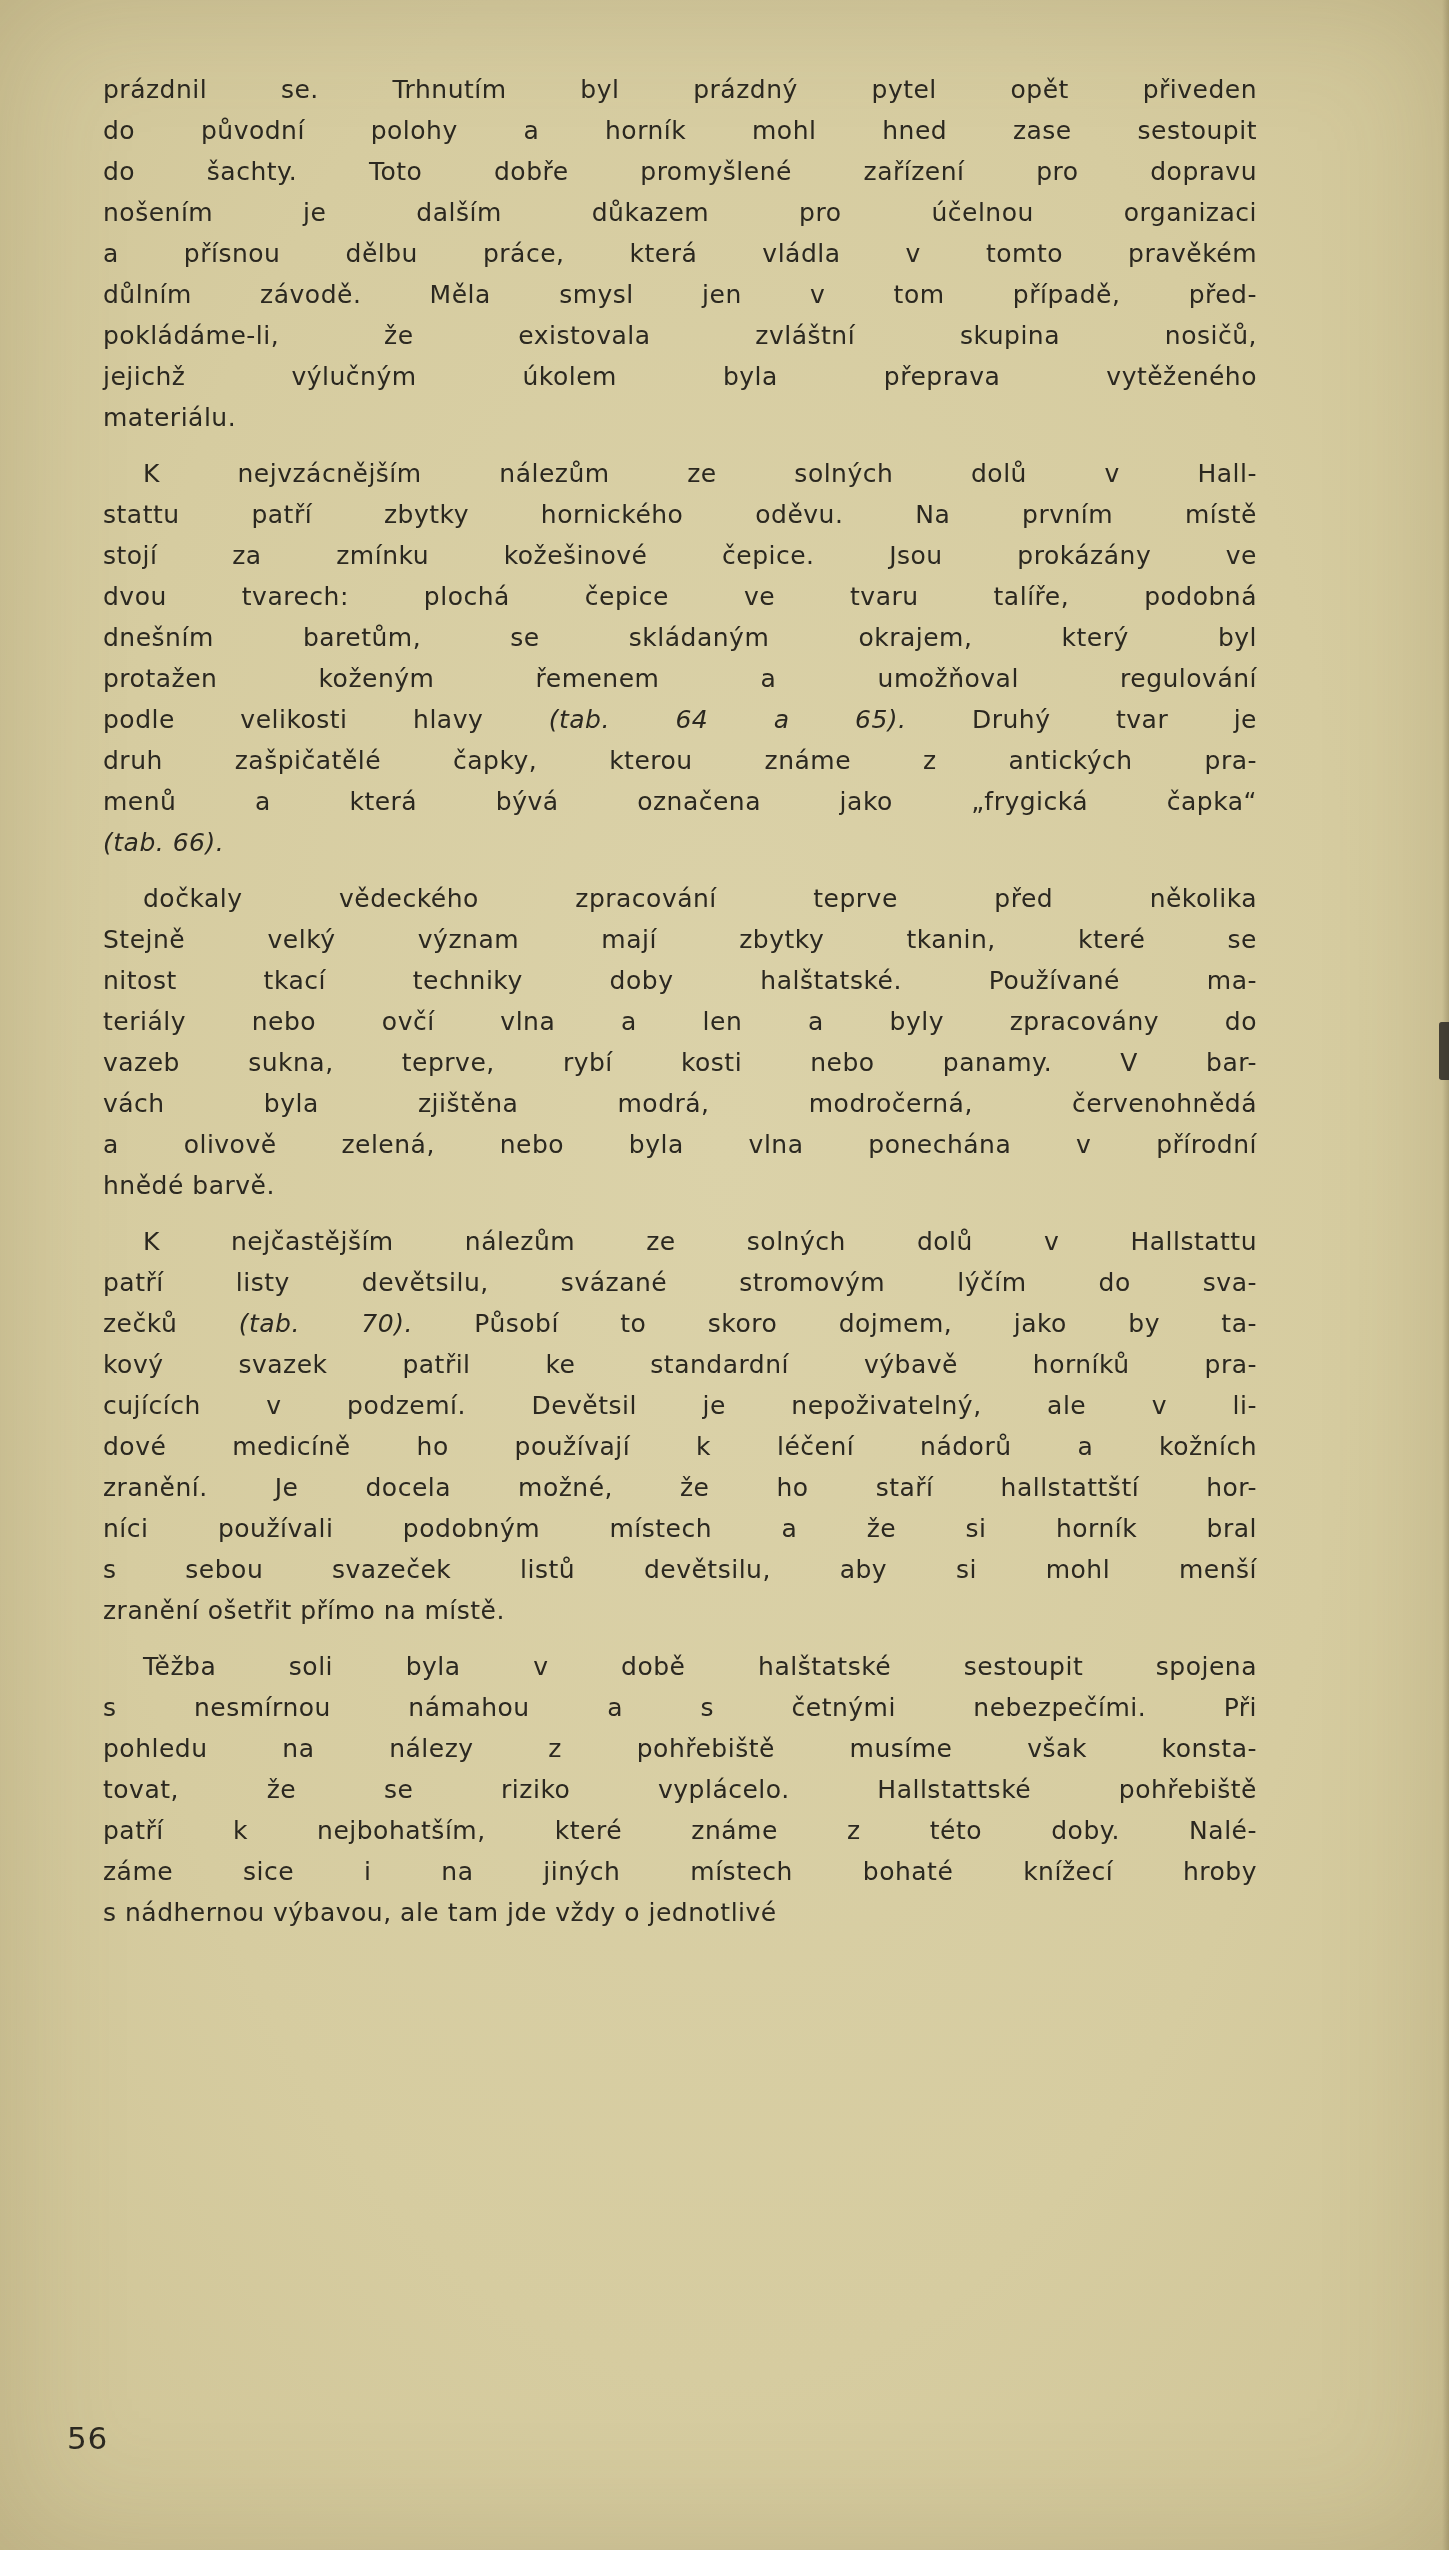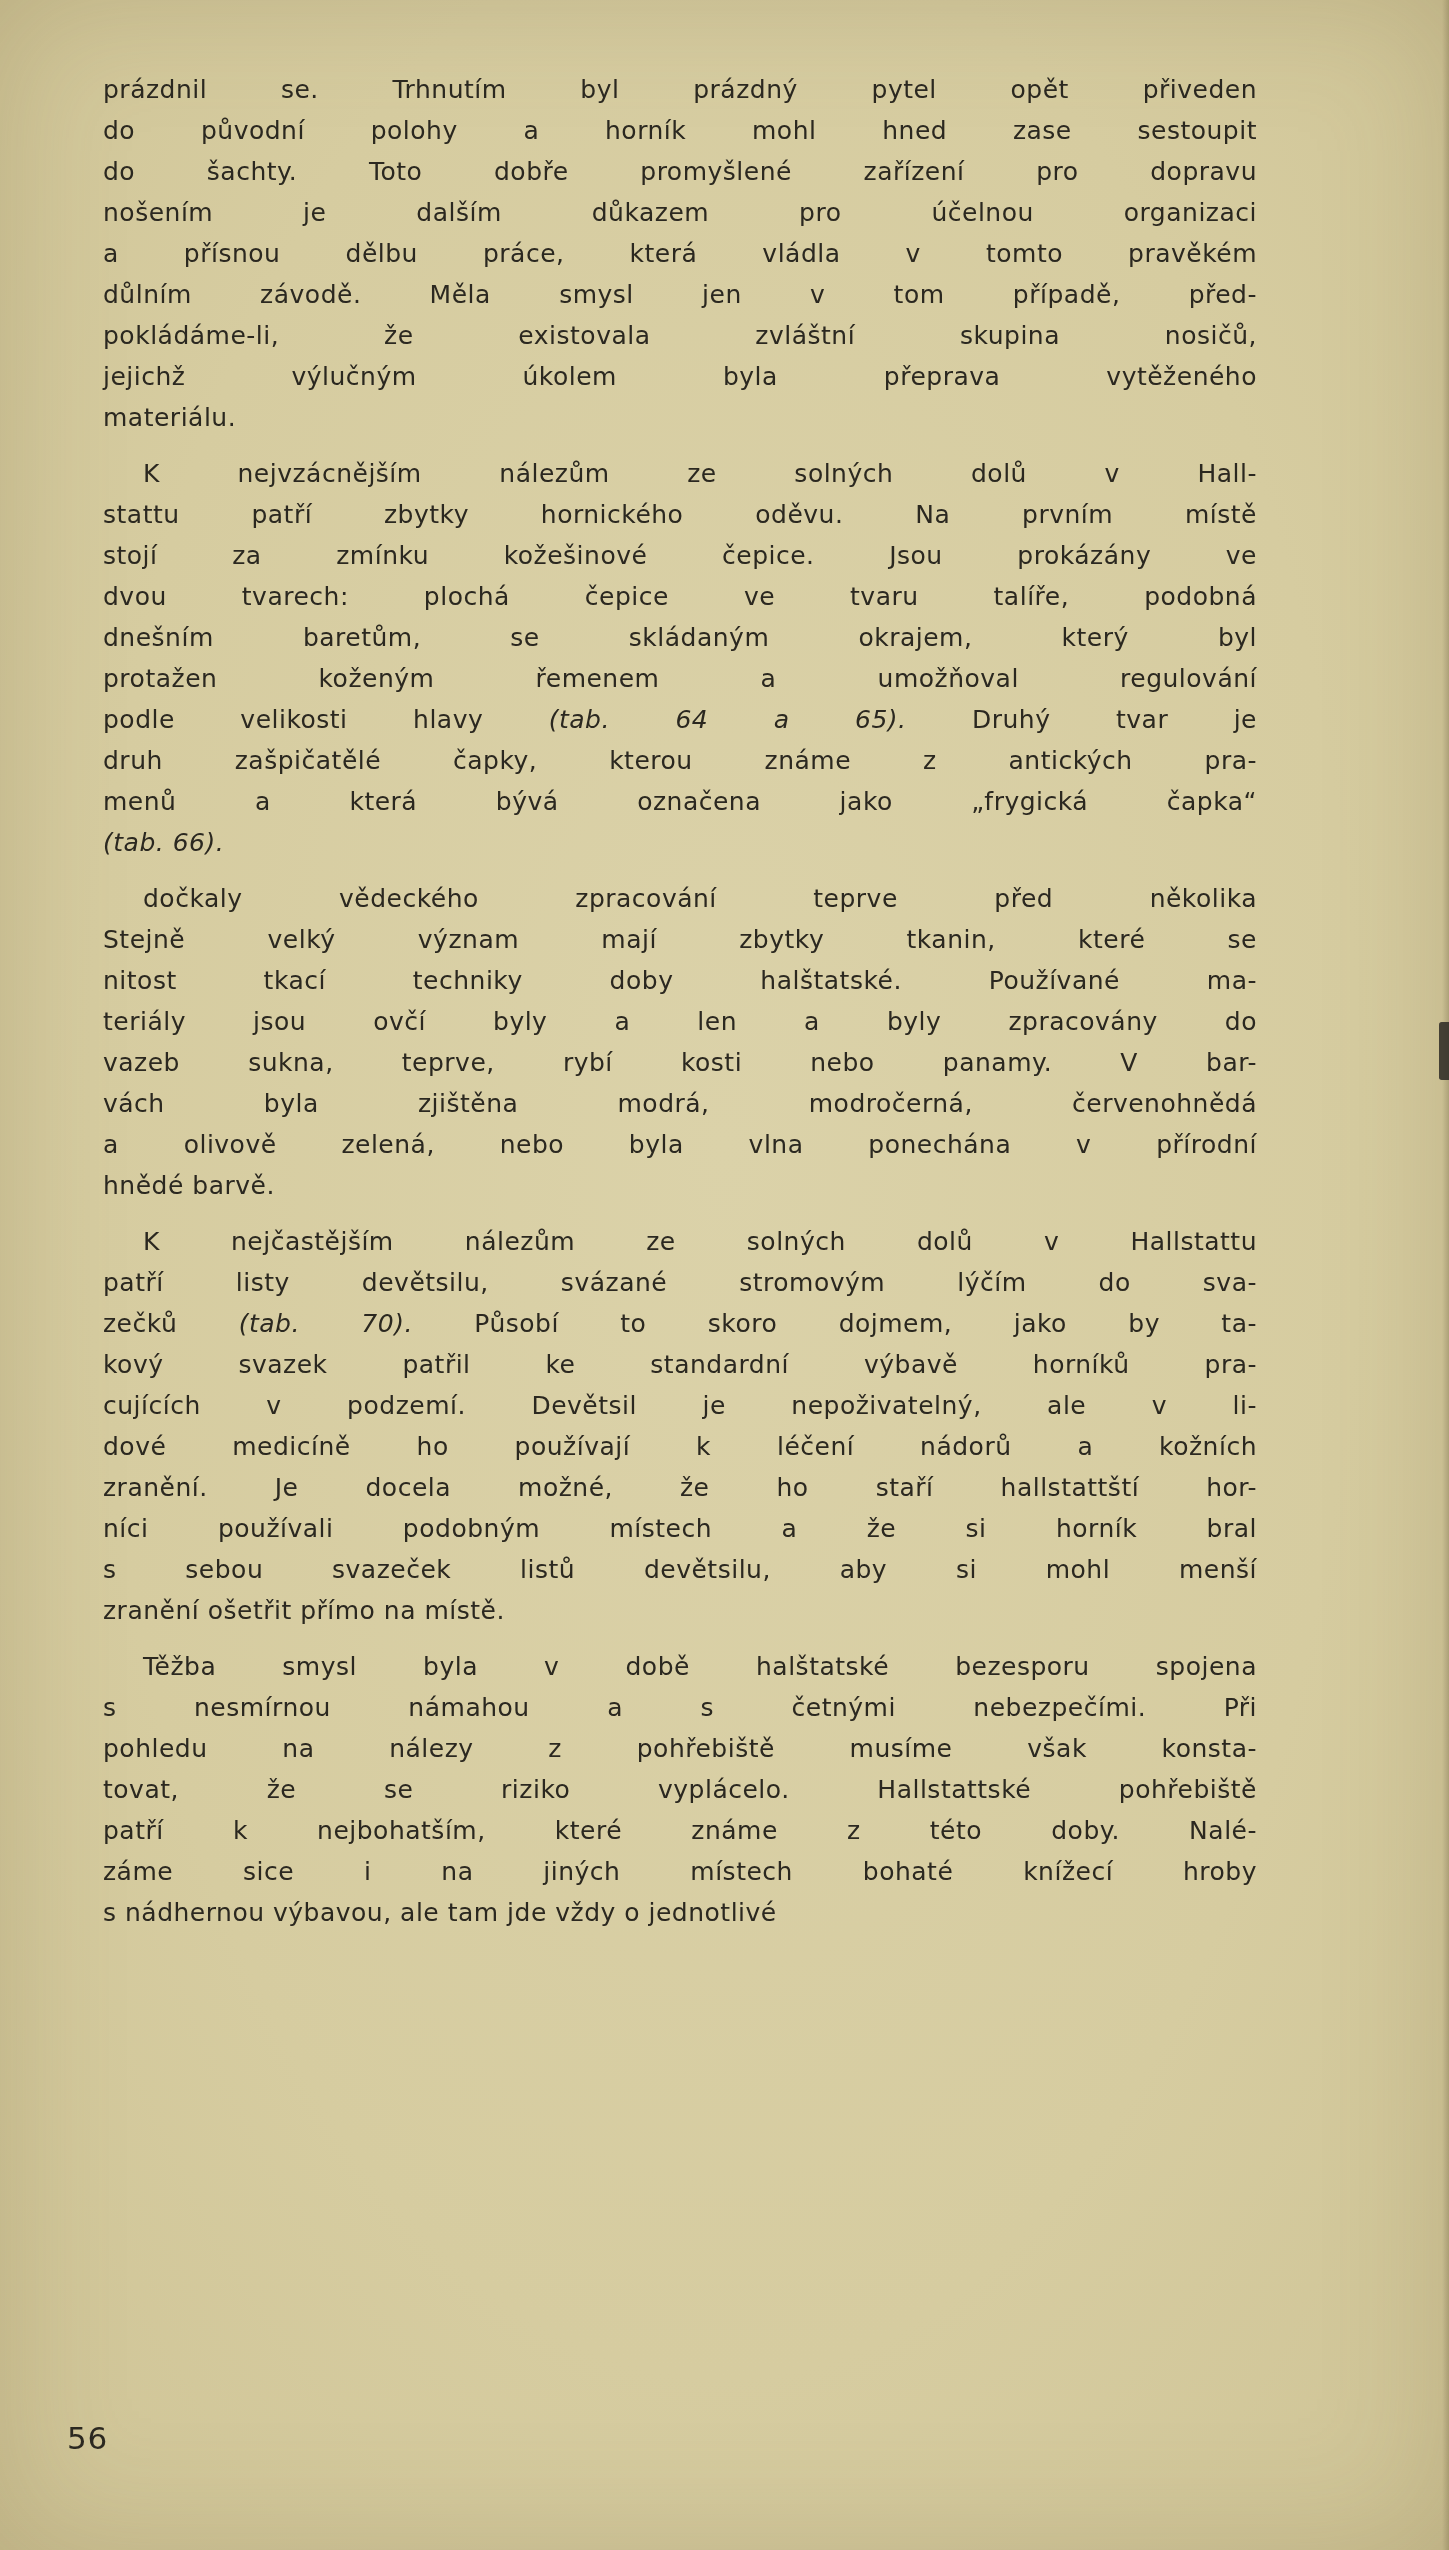--- a/index.html
+++ b/index.html
@@ -100,40 +100,40 @@
         <div class="line"><span>protažen koženým řemenem a umožňoval regulování</span></div>
         <div class="line"><span>podle velikosti hlavy </span><span class="it">(tab. 64 a 65).</span><span> Druhý tvar je</span></div>
         <div class="line"><span>druh zašpičatělé čapky, kterou známe z antických pra-</span></div>
         <div class="line"><span>menů a která bývá označena jako „frygická čapka“</span></div>
         <div class="line last"><span class="it">(tab. 66).</span></div>
       </div>
       <div class="para indent">
         <div class="line"><span>dočkaly vědeckého zpracování teprve před několika</span></div>
         <div class="line"><span>Stejně velký význam mají zbytky tkanin, které se</span></div>
         <div class="line"><span>nitost tkací techniky doby halštatské. Používané ma-</span></div>
-        <div class="line"><span>teriály jsou ovčí byly a len a byly zpracovány do</span></div>
+        <div class="line"><span>teriály nebo ovčí vlna a len a byly zpracovány do</span></div>
         <div class="line"><span>vazeb sukna, teprve, rybí kosti nebo panamy. V bar-</span></div>
         <div class="line"><span>vách byla zjištěna modrá, modročerná, červenohnědá</span></div>
         <div class="line"><span>a olivově zelená, nebo byla vlna ponechána v přírodní</span></div>
         <div class="line last"><span>hnědé barvě.</span></div>
       </div>
       <div class="para indent">
         <div class="line"><span>K nejčastějším nálezům ze solných dolů v Hallstattu</span></div>
         <div class="line"><span>patří listy devětsilu, svázané stromovým lýčím do sva-</span></div>
         <div class="line"><span>zečků </span><span class="it">(tab. 70).</span><span> Působí to skoro dojmem, jako by ta-</span></div>
         <div class="line"><span>kový svazek patřil ke standardní výbavě horníků pra-</span></div>
         <div class="line"><span>cujících v podzemí. Devětsil je nepoživatelný, ale v li-</span></div>
         <div class="line"><span>dové medicíně ho používají k léčení nádorů a kožních</span></div>
         <div class="line"><span>zranění. Je docela možné, že ho staří hallstattští hor-</span></div>
         <div class="line"><span>níci používali podobným místech a že si horník bral</span></div>
         <div class="line"><span>s sebou svazeček listů devětsilu, aby si mohl menší</span></div>
         <div class="line last"><span>zranění ošetřit přímo na místě.</span></div>
       </div>
       <div class="para indent">
-        <div class="line"><span>Těžba smysl byla v době halštatské bezesporu spojena</span></div>
+        <div class="line"><span>Těžba soli byla v době halštatské sestoupit spojena</span></div>
         <div class="line"><span>s nesmírnou námahou a s četnými nebezpečími. Při</span></div>
         <div class="line"><span>pohledu na nálezy z pohřebiště musíme však konsta-</span></div>
         <div class="line"><span>tovat, že se riziko vyplácelo. Hallstattské pohřebiště</span></div>
         <div class="line"><span>patří k nejbohatším, které známe z této doby. Nalé-</span></div>
         <div class="line"><span>záme sice i na jiných místech bohaté knížecí hroby</span></div>
         <div class="line last"><span>s nádhernou výbavou, ale tam jde vždy o jednotlivé</span></div>
       </div>
     </div>
   <div class="page-number">56</div>
   <div class="edge-artifact"></div>

